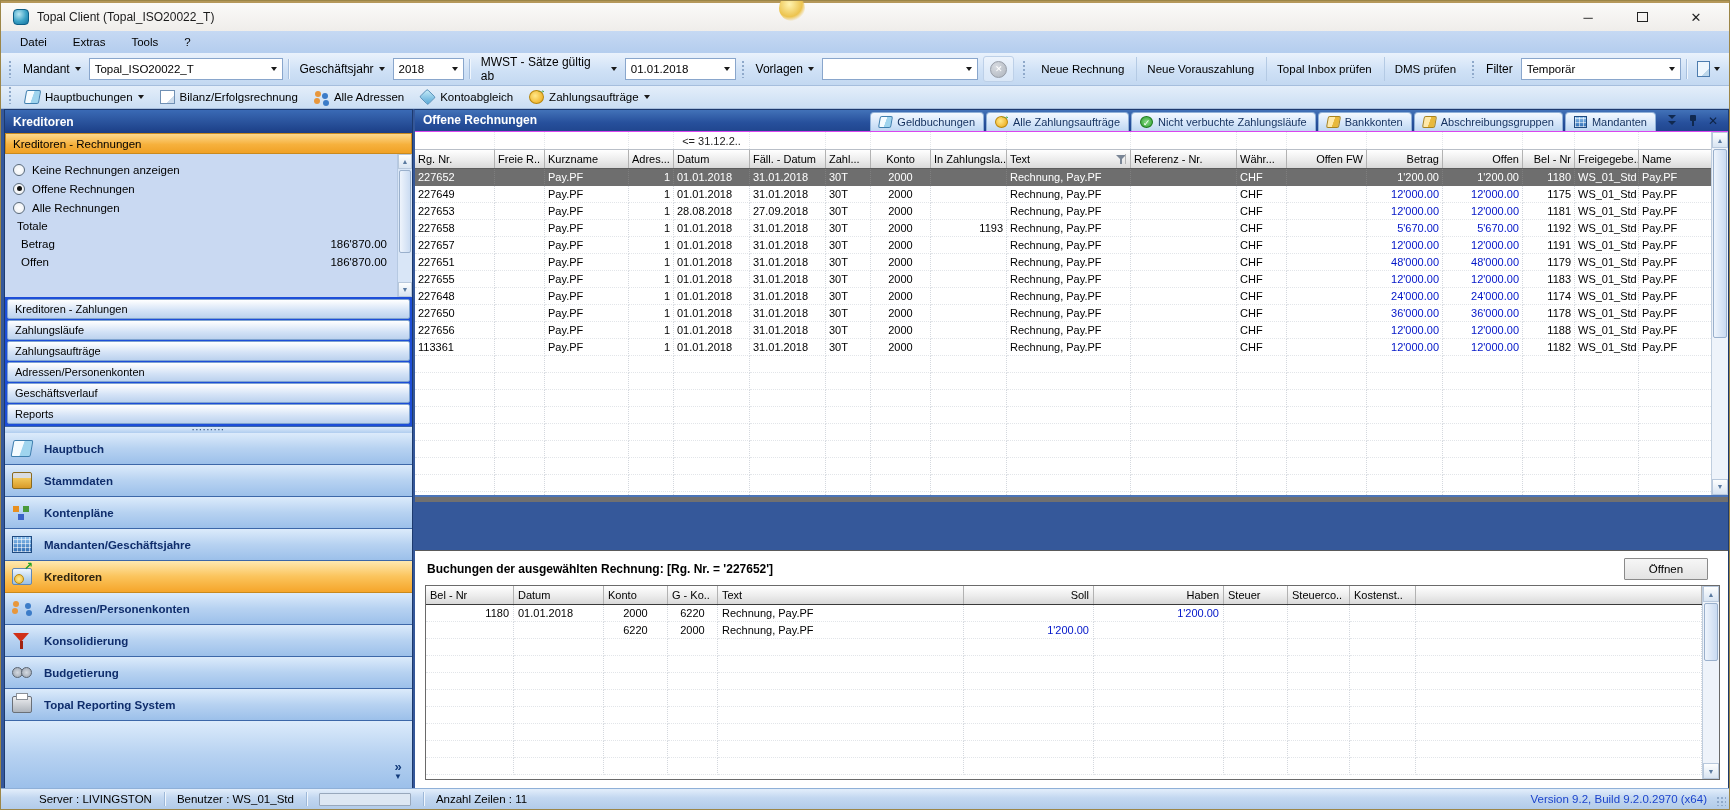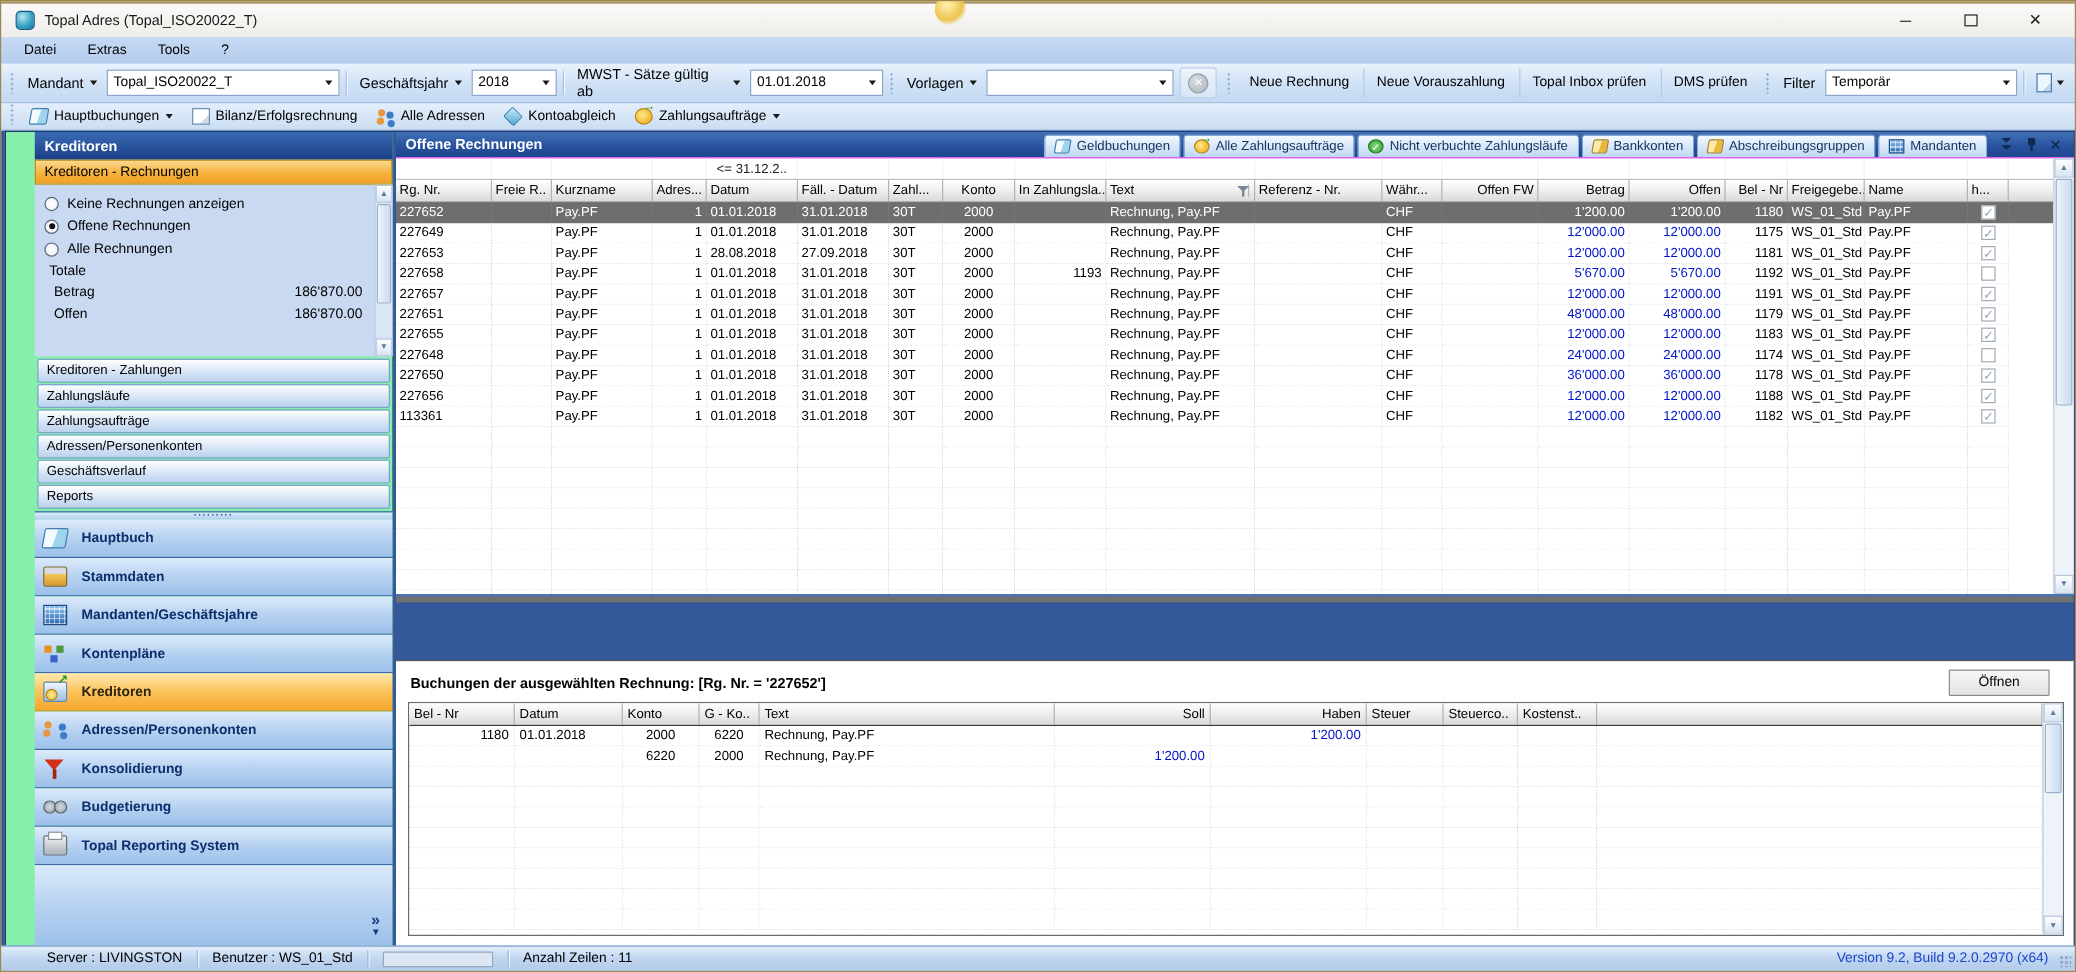--- a/index.html
+++ b/index.html
@@ -82,21 +82,21 @@
                              background:radial-gradient(#d4d9e0,#99a2ae); border:1px solid #5a6470; }
   .binoculars-icon::after { content:""; position:absolute; right:0; top:3px; width:9px; height:9px; border-radius:50%;
                             background:radial-gradient(#d4d9e0,#99a2ae); border:1px solid #5a6470; }
   .printer-icon { background:linear-gradient(#ecedef,#aeb4bc); border:1px solid #6a7078; border-radius:2px; }
   .printer-icon::before { content:""; position:absolute; left:3px; top:-4px; right:3px; height:5px; background:#fff; border:1px solid #8a9098; }
 
   
   .content { flex:1; display:flex; background:#35589a; padding:0 0 0 3px; min-height:0; }
 
   
-  .sidebar { width:324px; display:flex; flex-direction:column; background:#86efac; border:1px solid #1d3a6e; border-bottom:none;padding-left:24px; }
+  .sidebar { width:409px; display:flex; flex-direction:column; background:#1d4ed8; border:1px solid #1d3a6e; border-bottom:none; }
   .sb-header { height:23px; background:linear-gradient(#3a6ab5,#1b3e86); color:#fff; font-weight:bold; font-size:12px;
                display:flex; align-items:center; padding-left:8px; }
   .sb-orange { height:21px; background:linear-gradient(#fdd98e,#f6b13d 55%,#f0a125); border:1px solid #c98a1e;
                display:flex; align-items:center; padding-left:7px; font-size:11.5px; }
   .sb-panel { height:143px; background:#c9d9f2; display:flex; }
   .sb-panel-inner { flex:1; padding:6px 4px 0 8px; }
   .radio-row { display:flex; align-items:center; gap:7px; height:19px; font-size:11.5px; }
   .radio { width:12px; height:12px; border-radius:50%; border:1px solid #5a6a7a; background:radial-gradient(#fff,#e9edf2); flex:none; }
   .radio.on::after { content:""; display:block; width:5px; height:5px; margin:2.5px; border-radius:50%; background:#111; }
   .totals-label { height:18px; line-height:18px; padding-left:4px; font-size:11.5px; }
@@ -208,21 +208,21 @@
   .gripdots { position:absolute; right:3px; bottom:3px; width:10px; height:10px;
               background-image:radial-gradient(circle,#8fa9ca 40%,transparent 45%); background-size:4px 4px; }
 </style>
 </head>
 <body>
 
 <div class="window">
 
   <div class="titlebar">
     <span class="appicon"></span>
-    <span class="wtitle">Topal Adres (Topal_ISO20022_T)</span>
+    <span class="wtitle">Topal Client (Topal_ISO20022_T)</span>
     <span class="lamp"></span>
     <span class="winbtns">
       <span class="winbtn">─</span>
       <span class="winbtn">
           <span class="maxglyph"></span>
         </span>
       <span class="winbtn">✕</span>
     </span>
   </div>
 
@@ -412,27 +412,27 @@
           <span class="icn book-icon"></span>
           <span>Hauptbuch</span>
         </div>
 
         <div class="nav-item">
           <span class="icn archive-icon"></span>
           <span>Stammdaten</span>
         </div>
 
         <div class="nav-item">
+          <span class="icn chart-icon"></span>
+          <span>Kontenpläne</span>
+        </div>
+
+        <div class="nav-item">
           <span class="icn building-icon"></span>
           <span>Mandanten/Geschäftsjahre</span>
-        </div>
-
-        <div class="nav-item">
-          <span class="icn chart-icon"></span>
-          <span>Kontenpläne</span>
         </div>
 
 
         <div class="nav-item active">
           <span class="icn outbox-icon"></span>
           <span>Kreditoren</span>
         </div>
 
         <div class="nav-item">
           <span class="icn people-icon"></span>

